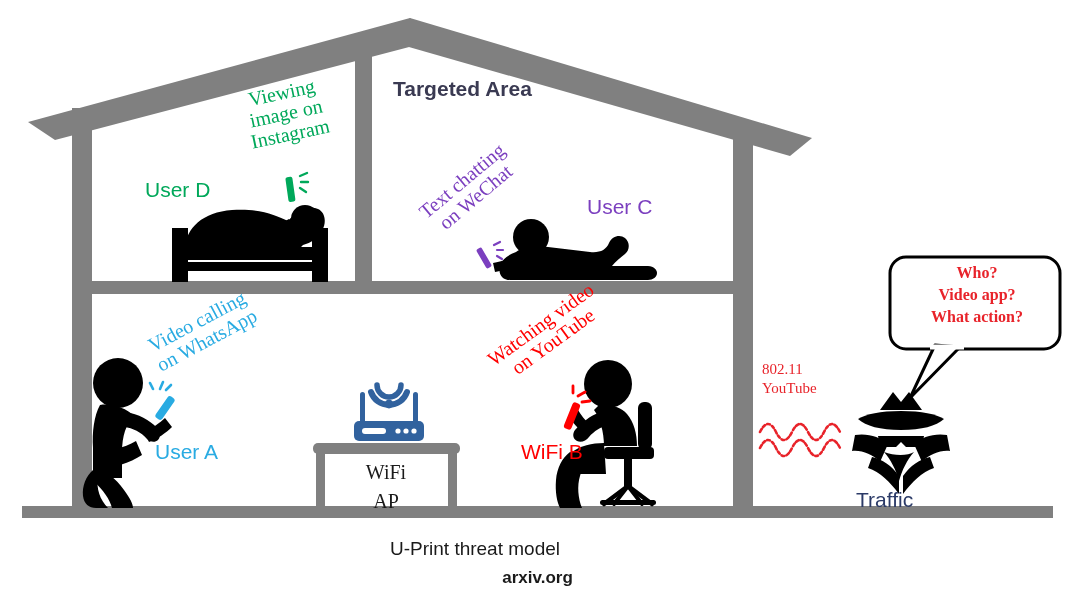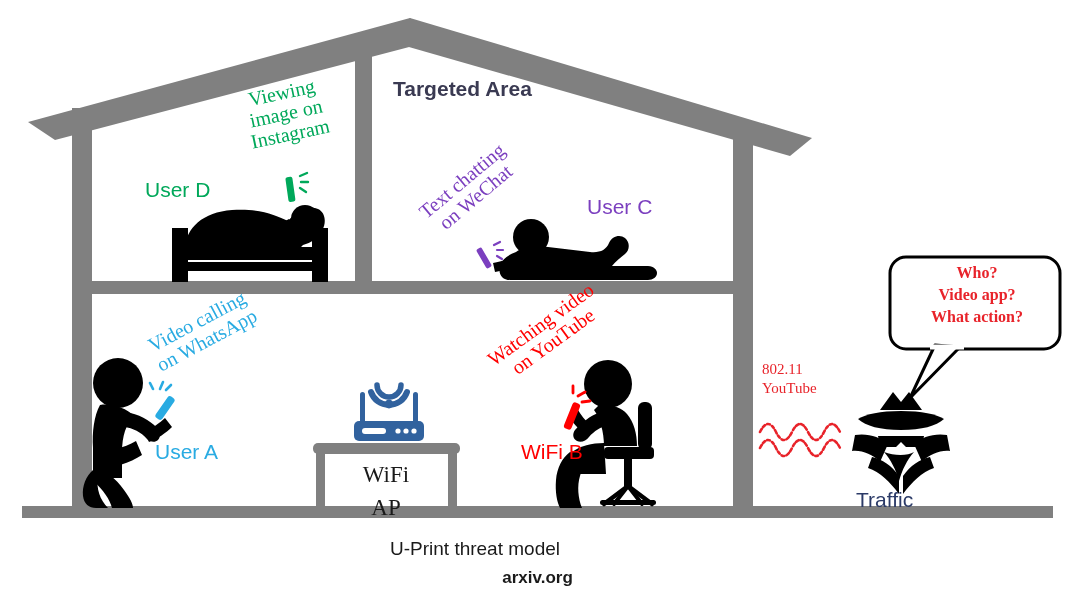--- a/index.html
+++ b/index.html
@@ -212,21 +212,21 @@
     <div>Video calling</div>
     <div>on WhatsApp</div>
   </div>
 
   <div class="lbl" style="left:521px;top:440px;font-size:21px;color:#FF0000;">WiFi B</div>
   <div class="act" style="left:472px;top:312px;width:150px;color:#FF0000;transform:rotate(-36deg);">
     <div>Watching video</div>
     <div>on YouTube</div>
   </div>
 
-  <div class="act" style="left:336px;top:458px;width:100px;font-size:23px;line-height:1.45;color:#1a1a1a;text-align:center;">
+  <div class="act" style="left:336px;top:458px;width:100px;font-size:20px;line-height:1.45;color:#1a1a1a;text-align:center;">
     <div>WiFi</div>
     <div>AP</div>
   </div>
 
   <div class="act" style="left:762px;top:360px;width:92px;font-size:15px;line-height:1.25;color:#E8232A;text-align:left;">
     <div>802.11</div>
     <div>YouTube</div>
   </div>
 
   <div class="act" style="left:892px;top:262px;width:170px;font-size:16px;line-height:1.38;font-weight:bold;color:#E8232A;">

